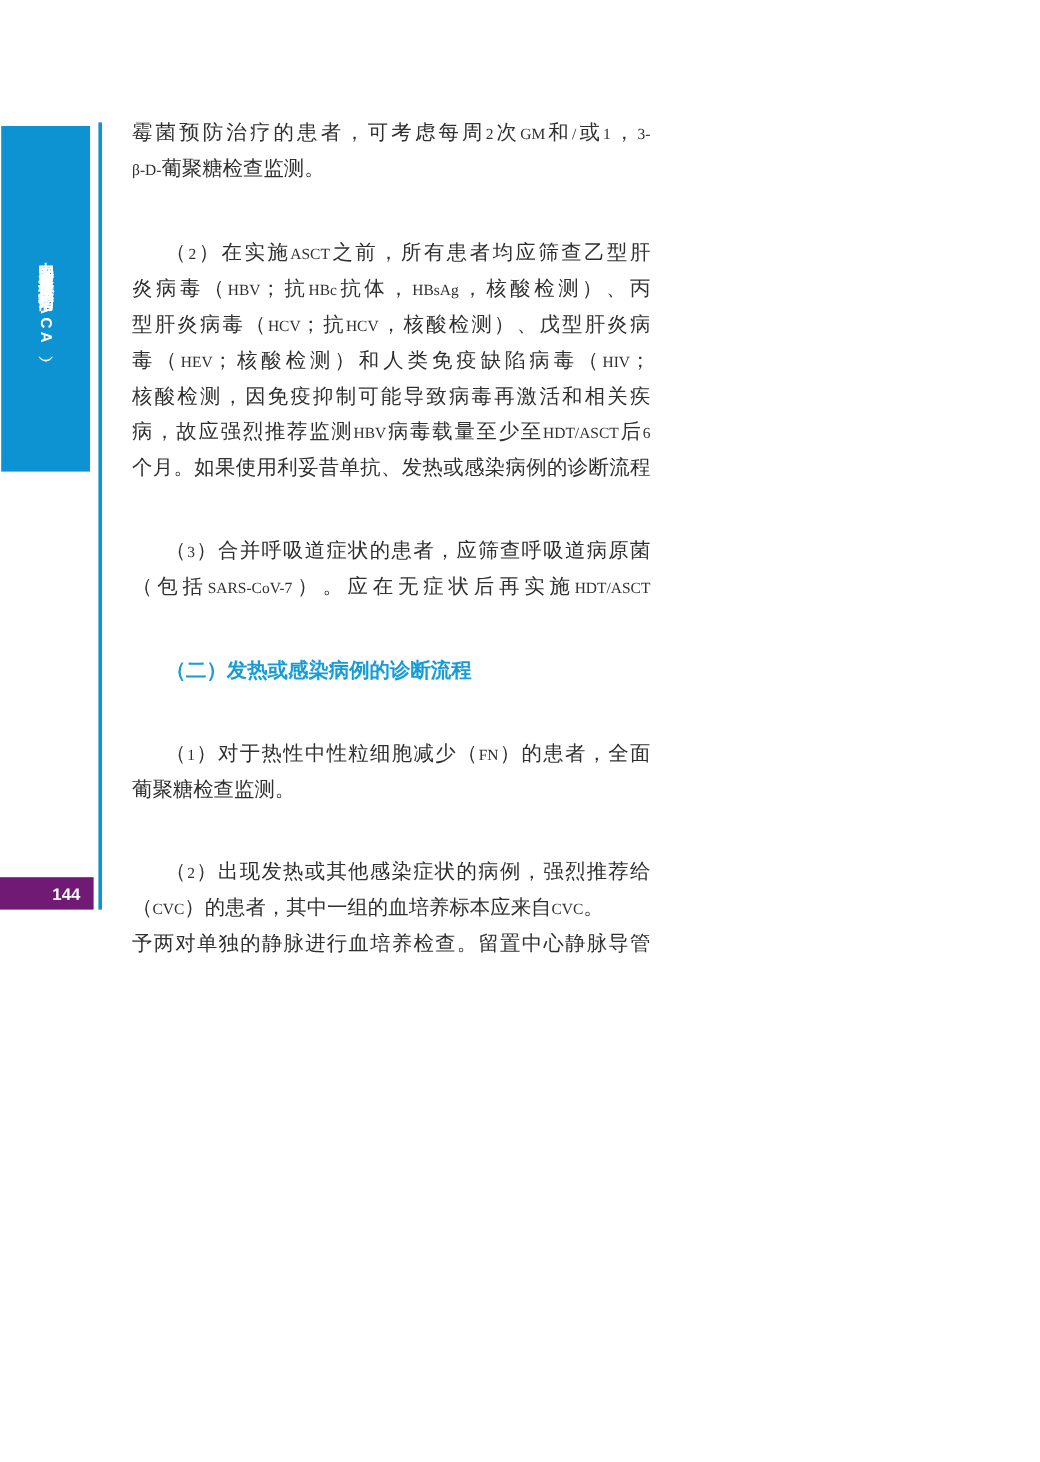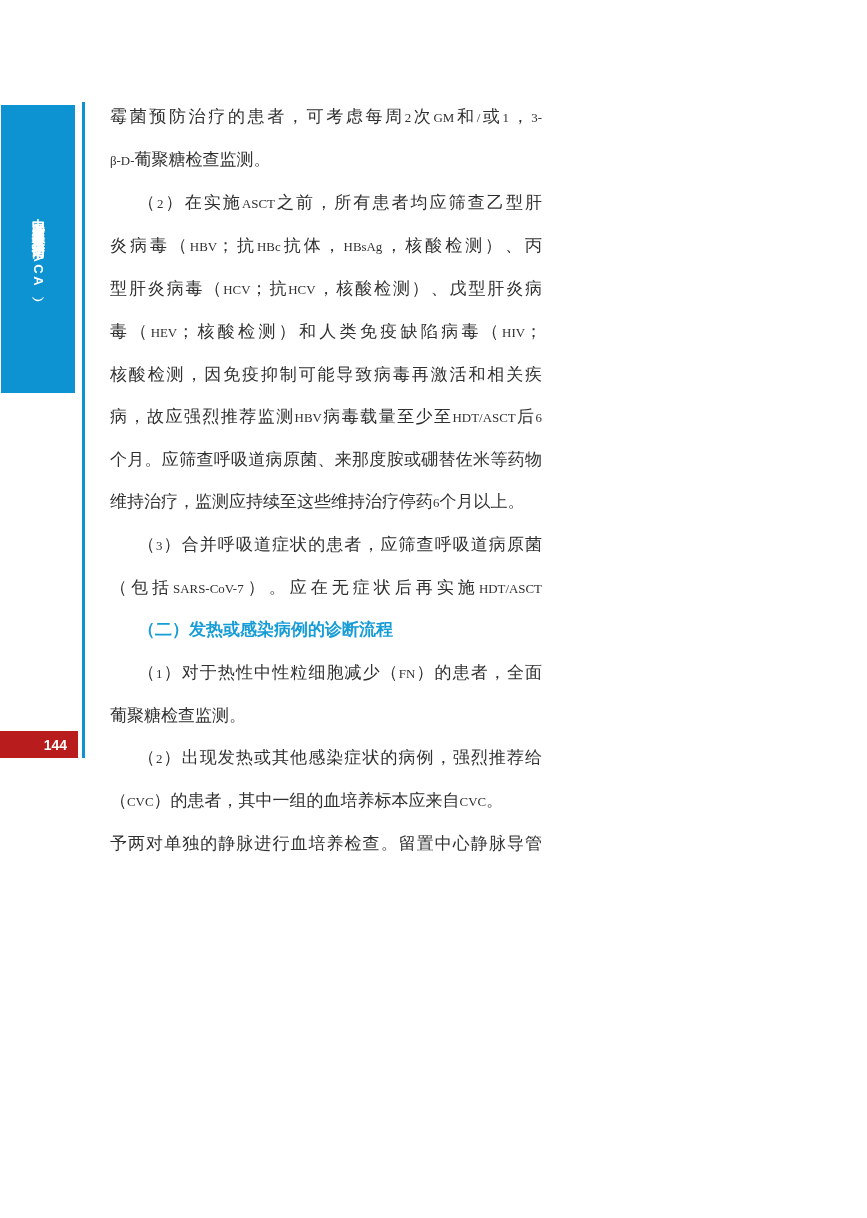--- a/index.html
+++ b/index.html
@@ -38,56 +38,57 @@
     position: absolute;
     left: 82px; top: 102px;
     width: 3px; height: 656px;
     background: #0d93d2;
   }
   
   .page-badge {
     position: absolute;
     left: 0; top: 731px;
     width: 78px; height: 27px;
-    background: #b91c1c;
+    background: #701a75;
     color: #ffffff;
     font-family: "Liberation Sans", sans-serif;
     font-weight: bold;
     font-size: 14px;
     display: flex;
     align-items: center;
     justify-content: flex-end;
     padding-right: 11px;
     box-sizing: border-box;
     padding-left: 37px;
   }
   
   .content {
     position: absolute;
     left: 110px; top: 96px;
     width: 432px;
     font-size: 17px;
-    line-height: 42px;
+    line-height: 29px;
     color: #303030;
   }
   .line {
     text-align: justify;
     text-align-last: justify;
   }
   .line.last {
     text-align-last: left;
     font-family: Liberation Serif, serif;
   }
   .line.indent {
     padding-left: 28px;
+    margin-top: 40px;
   }
   .line.heading {
     color: #169cd6;
     font-weight: bold;
-    font-family: Liberation Mono, monospace;
+    font-family: Liberation Sans, sans-serif;
     text-align-last: left;
   }
   .lat { font-size: 0.76em; }
 </style>
 </head>
 <body>
 
 <div class="page">
 
   <div class="banner">
@@ -98,22 +99,21 @@
 
   <div class="content" id="content">
       <div class="line">霉菌预防治疗的患者，可考虑每周<span class="lat">2</span>次<span class="lat">GM</span>和<span class="lat">/</span>或<span class="lat">1</span>，<span class="lat">3-</span></div>
       <div class="line last"><span class="lat">β-D-</span>葡聚糖检查监测。</div>
       <div class="line indent">（<span class="lat">2</span>）在实施<span class="lat">ASCT</span>之前，所有患者均应筛查乙型肝</div>
       <div class="line">炎病毒（<span class="lat">HBV</span>；抗<span class="lat">HBc</span>抗体，<span class="lat">HBsAg</span>，核酸检测）、丙</div>
       <div class="line">型肝炎病毒（<span class="lat">HCV</span>；抗<span class="lat">HCV</span>，核酸检测）、戊型肝炎病</div>
       <div class="line">毒（<span class="lat">HEV</span>；核酸检测）和人类免疫缺陷病毒（<span class="lat">HIV</span>；</div>
       <div class="line">核酸检测，因免疫抑制可能导致病毒再激活和相关疾</div>
       <div class="line">病，故应强烈推荐监测<span class="lat">HBV</span>病毒载量至少至<span class="lat">HDT/ASCT</span>后<span class="lat">6</span></div>
-      <div class="line">个月。应筛查呼吸道病原菌、来那度胺或硼替佐米等药物</div>
-      <div class="line last">维持治疗，监测应持续至这些维持治疗停药<span class="lat">6</span>个月以上。</div>
+      <div class="line">个月。如果使用利妥昔单抗、发热或感染病例的诊断流程</div>
       <div class="line indent">（<span class="lat">3</span>）合并呼吸道症状的患者，应筛查呼吸道病原菌</div>
       <div class="line">（包括<span class="lat">SARS-CoV-7</span>）。应在无症状后再实施<span class="lat">HDT/ASCT</span></div>
       <div class="line heading indent last">（二）发热或感染病例的诊断流程</div>
       <div class="line indent">（<span class="lat">1</span>）对于热性中性粒细胞减少（<span class="lat">FN</span>）的患者，全面</div>
       <div class="line last">葡聚糖检查监测。</div>
       <div class="line indent">（<span class="lat">2</span>）出现发热或其他感染症状的病例，强烈推荐给</div>
       <div class="line last">（<span class="lat">CVC</span>）的患者，其中一组的血培养标本应来自<span class="lat">CVC</span>。</div>
       <div class="line">予两对单独的静脉进行血培养检查。留置中心静脉导管</div>
     </div>
 

